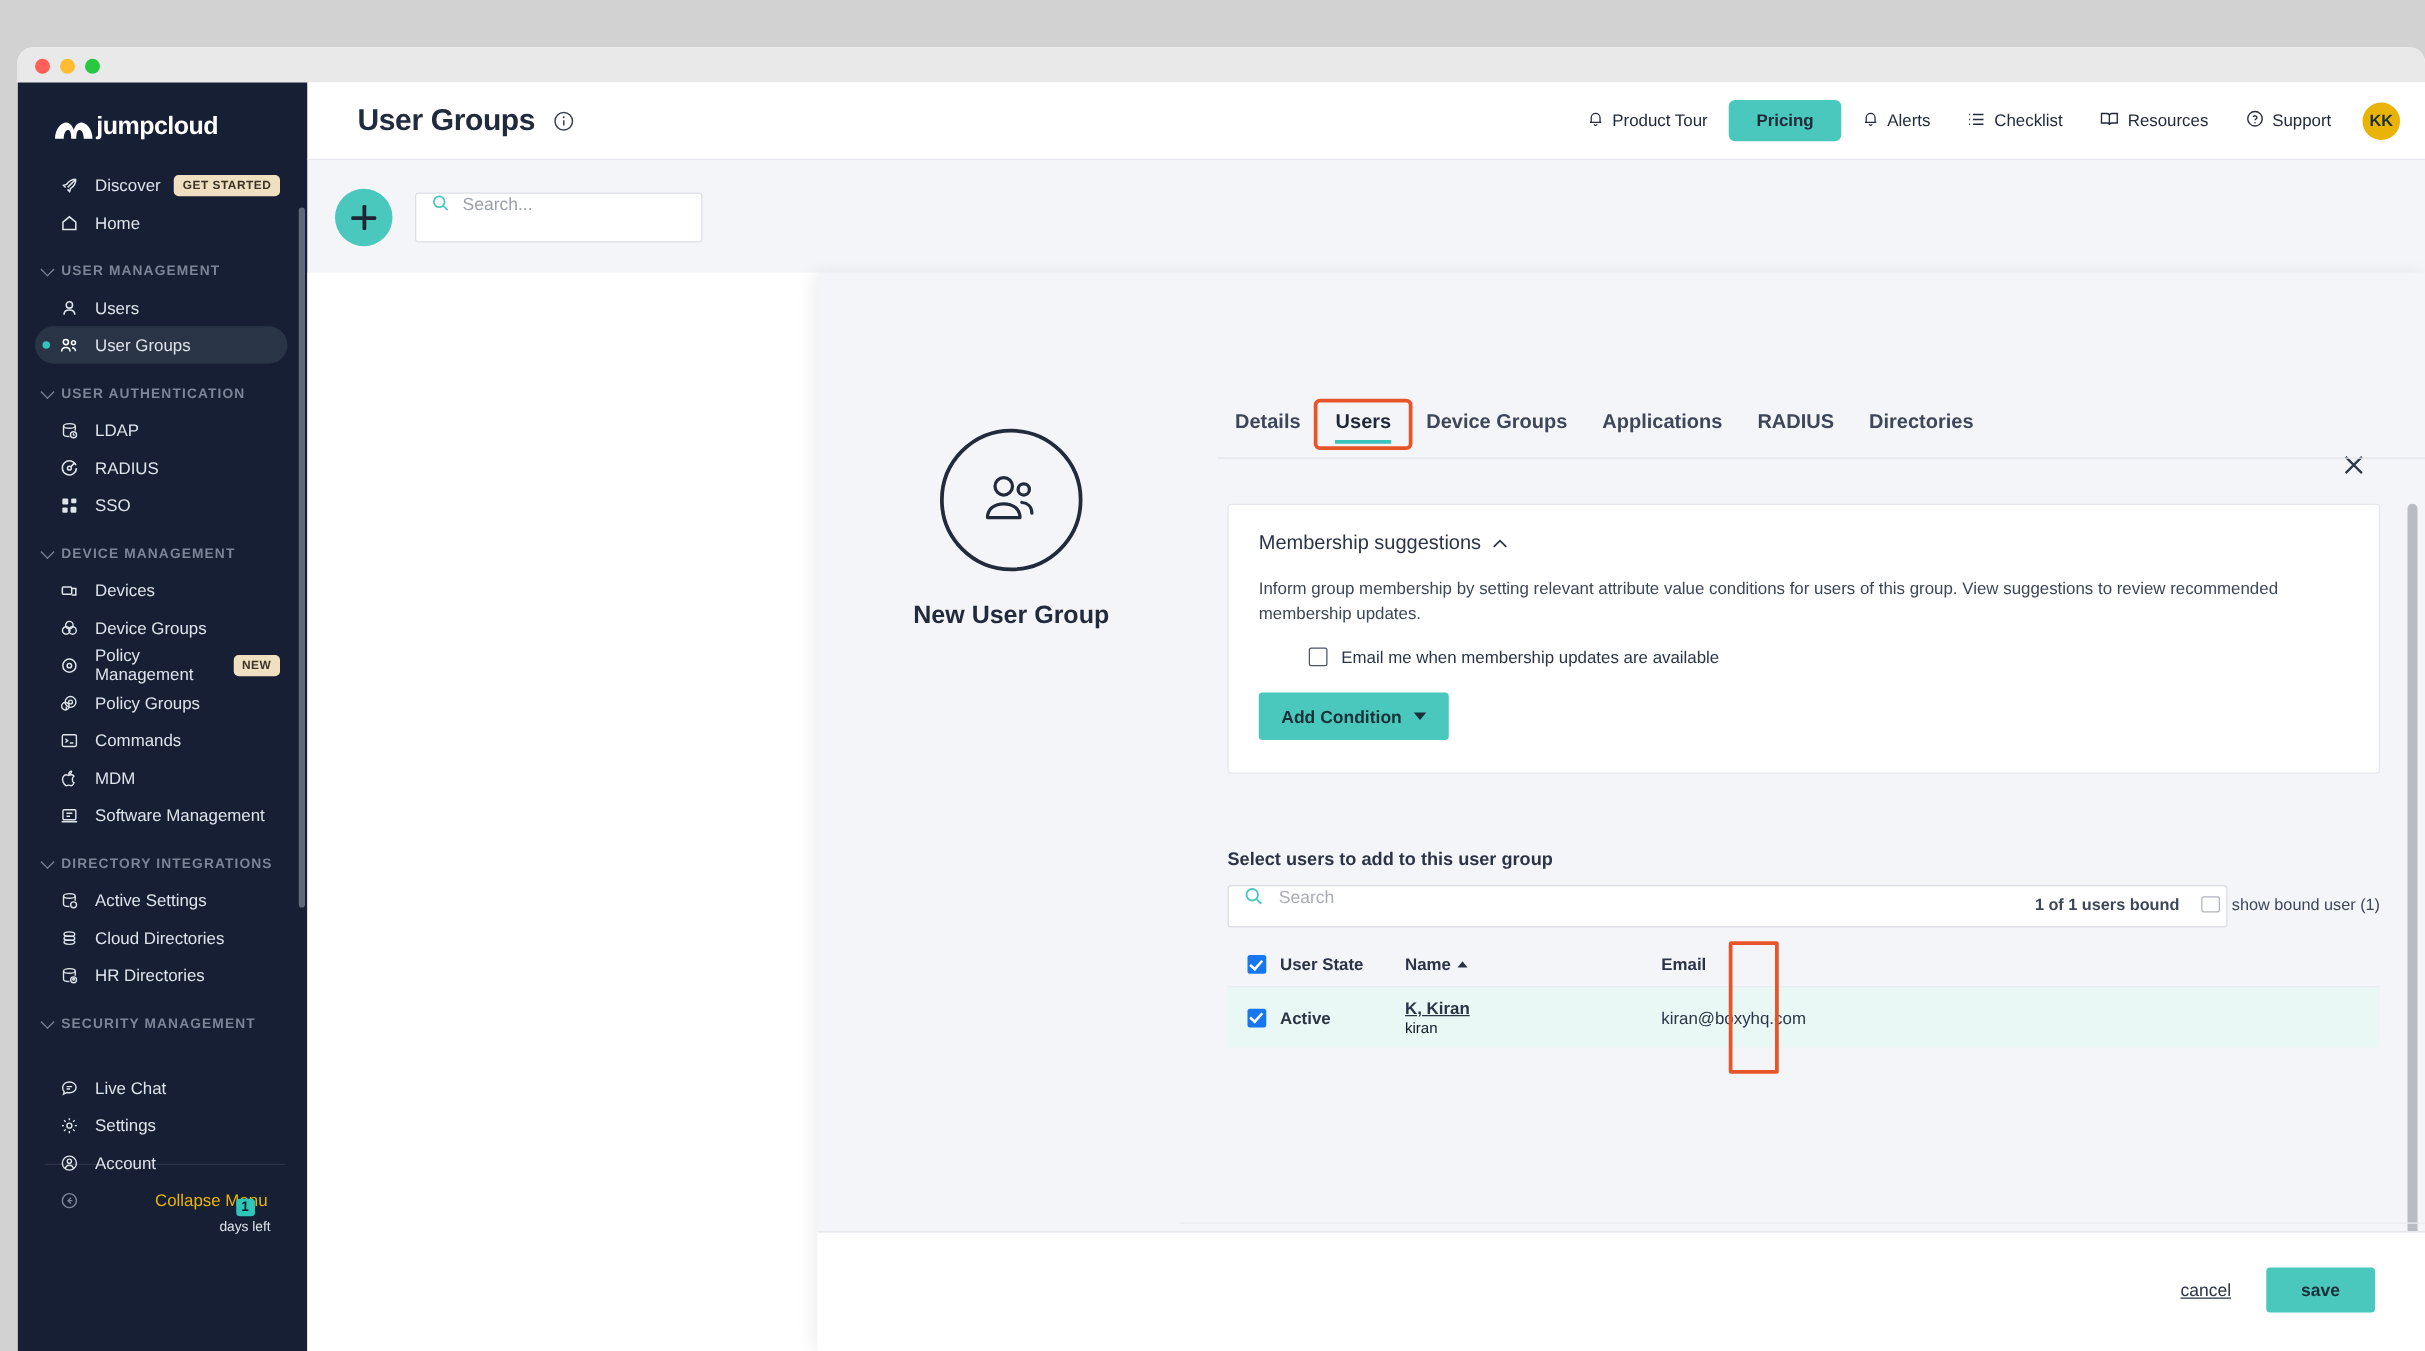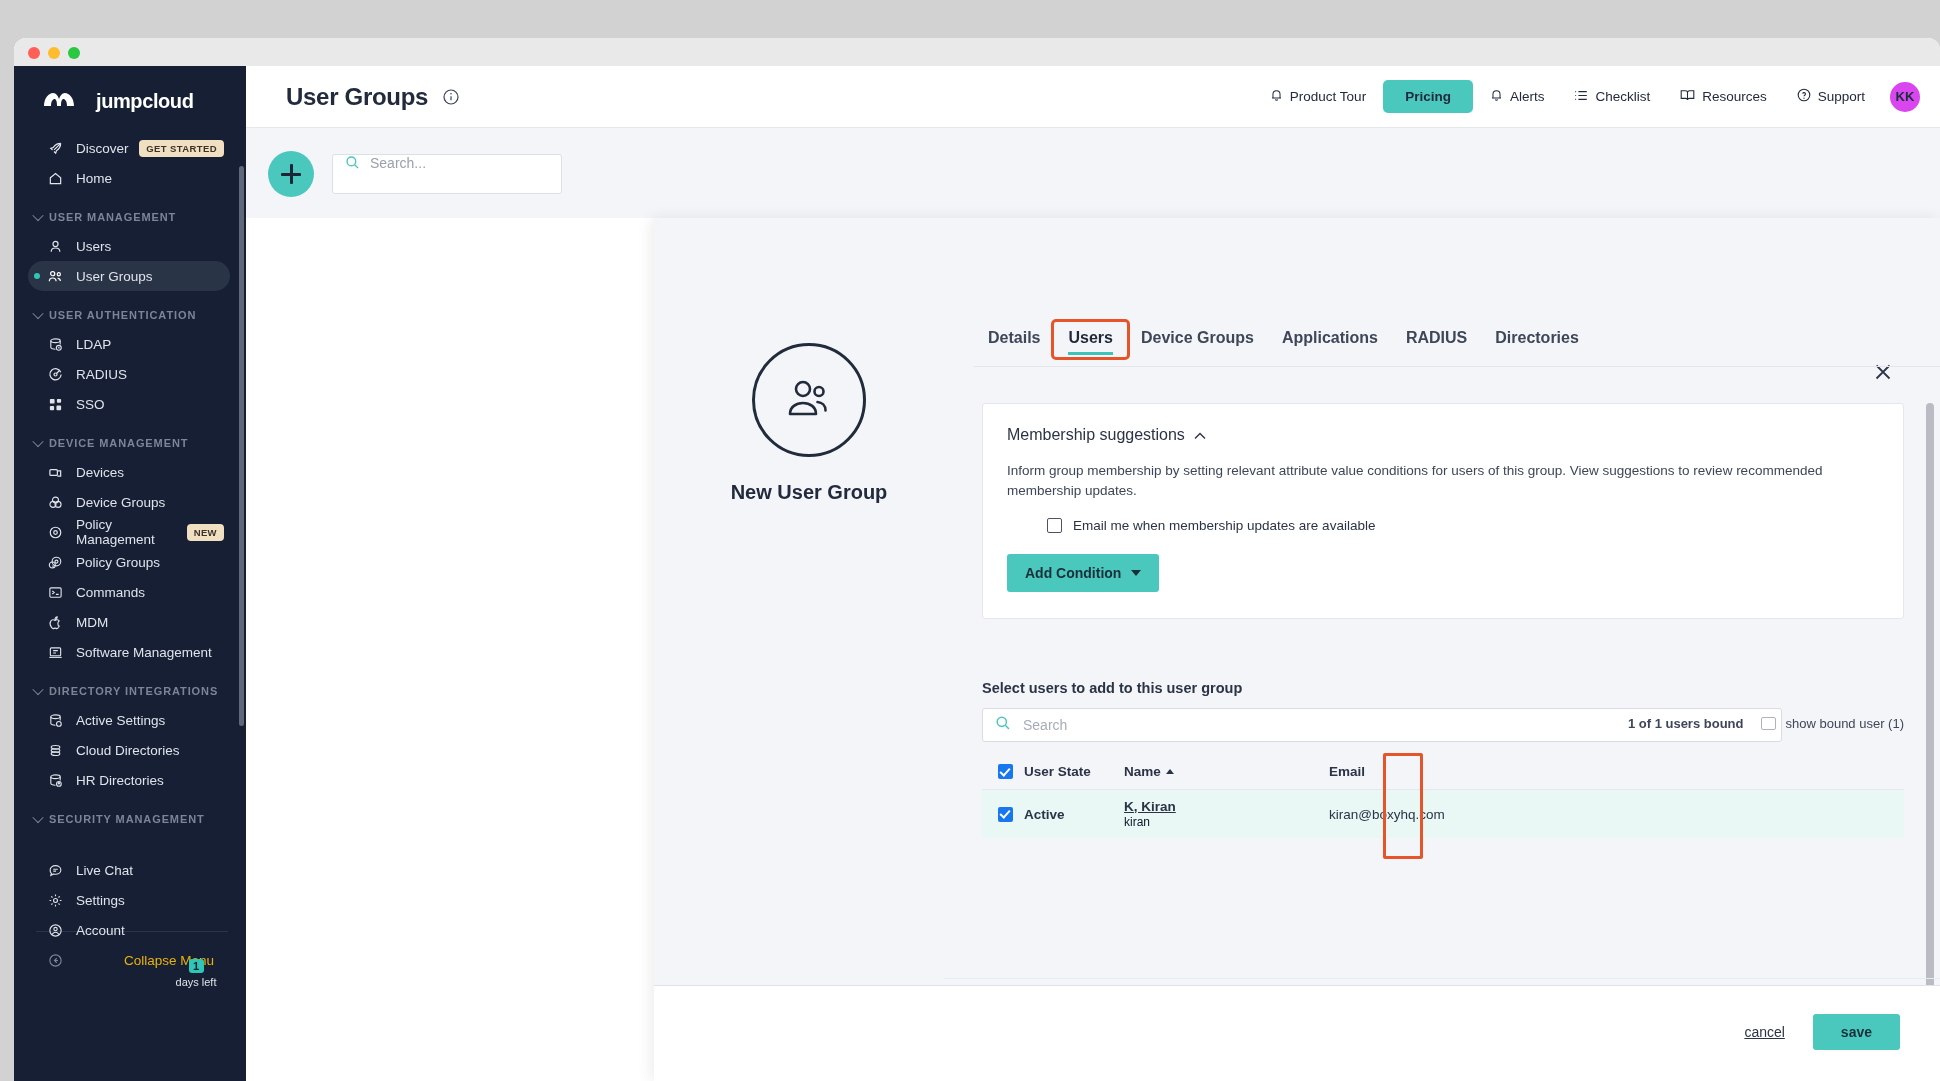--- a/index.html
+++ b/index.html
@@ -29,21 +29,21 @@
   .dot.green  { left: 54px; background: #28c840; }
 
   
   #sidebar {
     position: absolute; left: 0; top: 28px;
     width: 232px; height: 1015px;
     background: #161f33;
     color: #cfd4de;
     overflow: hidden;
   }
-  #logo { display: flex; align-items: flex-start; gap: 20px; padding: 24px 0 20px 28px; }
+  #logo { display: flex; align-items: flex-end; gap: 1px; padding: 24px 0 20px 28px; }
   #logo .logo-mark { width: 34px; height: 18px; }
   #logo .logo-text {
     font-size: 20px; font-weight: bold; color: #ffffff; letter-spacing: -0.4px;
   }
   .nav-item {
     display: flex; align-items: center;
     height: 30px; margin: 0 16px 0 14px; padding-left: 16px;
     border-radius: 16px; position: relative; cursor: pointer;
     font-size: 13.5px; color: #dfe3ea;
   }
@@ -96,21 +96,21 @@
   #info-icon { margin-left: 14px; width: 18px; height: 18px; color: #3a4458; }
   #header-right {
     margin-left: auto; display: flex; align-items: center; gap: 4px; padding-right: 20px;
   }
   .hdr-item {
     display: flex; align-items: center; gap: 7px;
     font-size: 13.5px; color: #222b3c; padding: 8px 13px; border-radius: 5px; cursor: pointer;
   }
   .hdr-item.pill { background: #4bc8bd; font-weight: bold; padding: 9px 22px; }
   #avatar {
-    width: 30px; height: 30px; border-radius: 50%; background: #d946ef;
+    width: 30px; height: 30px; border-radius: 50%; background: #eab308;
     color: #18303a; font-size: 13px; font-weight: bold;
     display: flex; align-items: center; justify-content: center; margin-left: 8px;
   }
 
   
   #content {
     position: absolute; left: 232px; top: 90px; right: 0; bottom: 0; background: #f4f5f9;
   }
   #fab {
     position: absolute; left: 22px; top: 23px; width: 46px; height: 46px;
@@ -197,21 +197,21 @@
     padding: 11px 18px; display: inline-flex; align-items: center; gap: 10px; cursor: pointer;
   }
   .caret-down { width: 0; height: 0; border-left: 5px solid transparent; border-right: 5px solid transparent; border-top: 6px solid #18303a; }
 
   #select-label {
     position: absolute; left: 18px; top: 462px; font-size: 14.5px; font-weight: bold; color: #2b3446;
   }
   #user-search {
     position: absolute; left: 18px; top: 490px; width: 800px; height: 34px;
     background: #ffffff; border: 1px solid #d9dce3; border-radius: 3px;
-    display: flex; align-items: center; gap: 12px; padding: 0 12px;
+    display: flex; align-items: flex-start; gap: 12px; padding: 0 12px;
   }
   #user-search .ph { font-size: 14px; color: #a7adb8; }
   #bound-info {
     position: absolute; right: 36px; top: 498px; display: flex; align-items: center; gap: 18px;
     font-size: 13px; font-weight: bold; color: #3d4758;
   }
   #bound-info .cb-empty { width: 13px; height: 13px; border-color: #aeb4bf; }
   #show-bound { display: flex; align-items: center; gap: 9px; font-weight: normal; color: #3d4758; }
 
   #user-table { position: absolute; left: 18px; right: 36px; top: 536px; }

